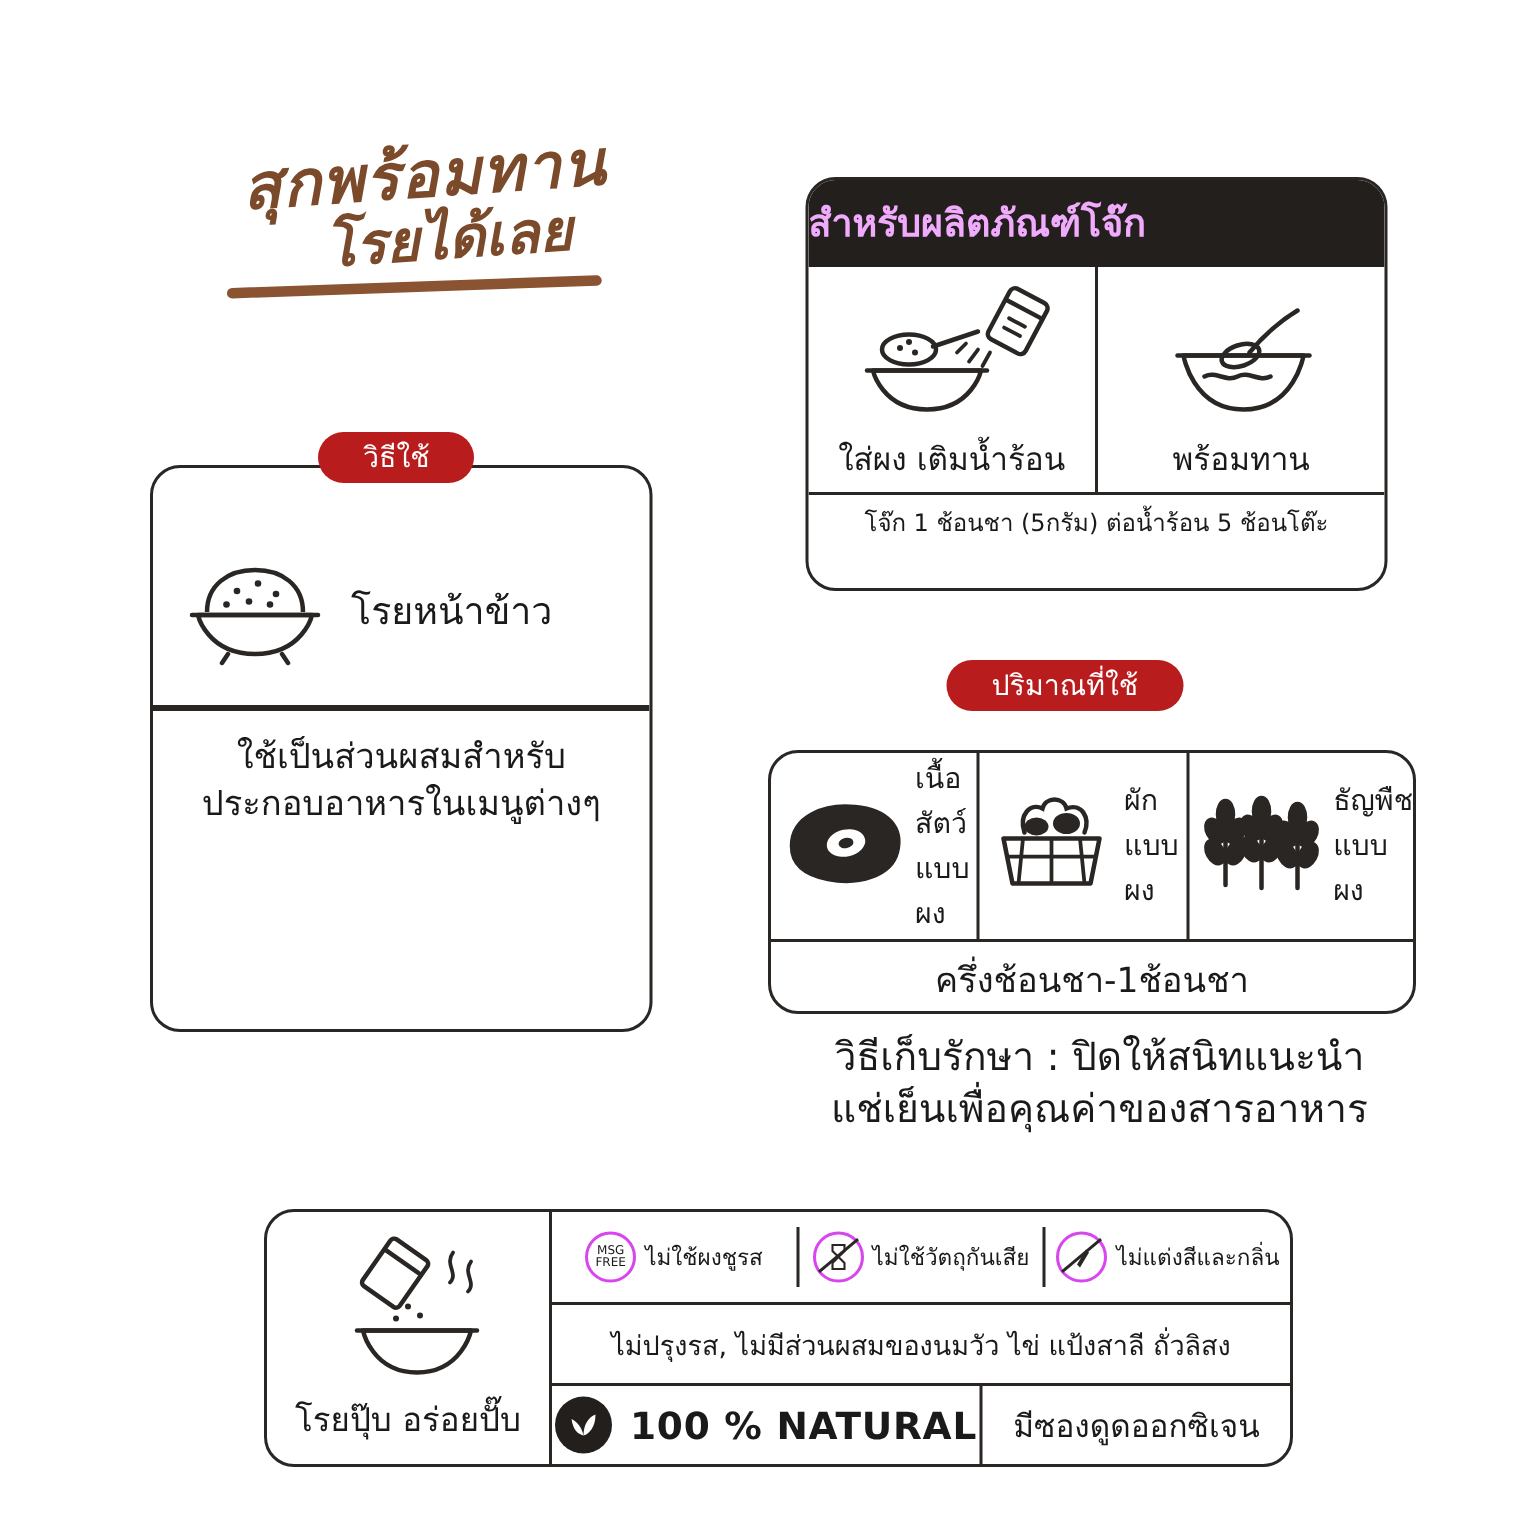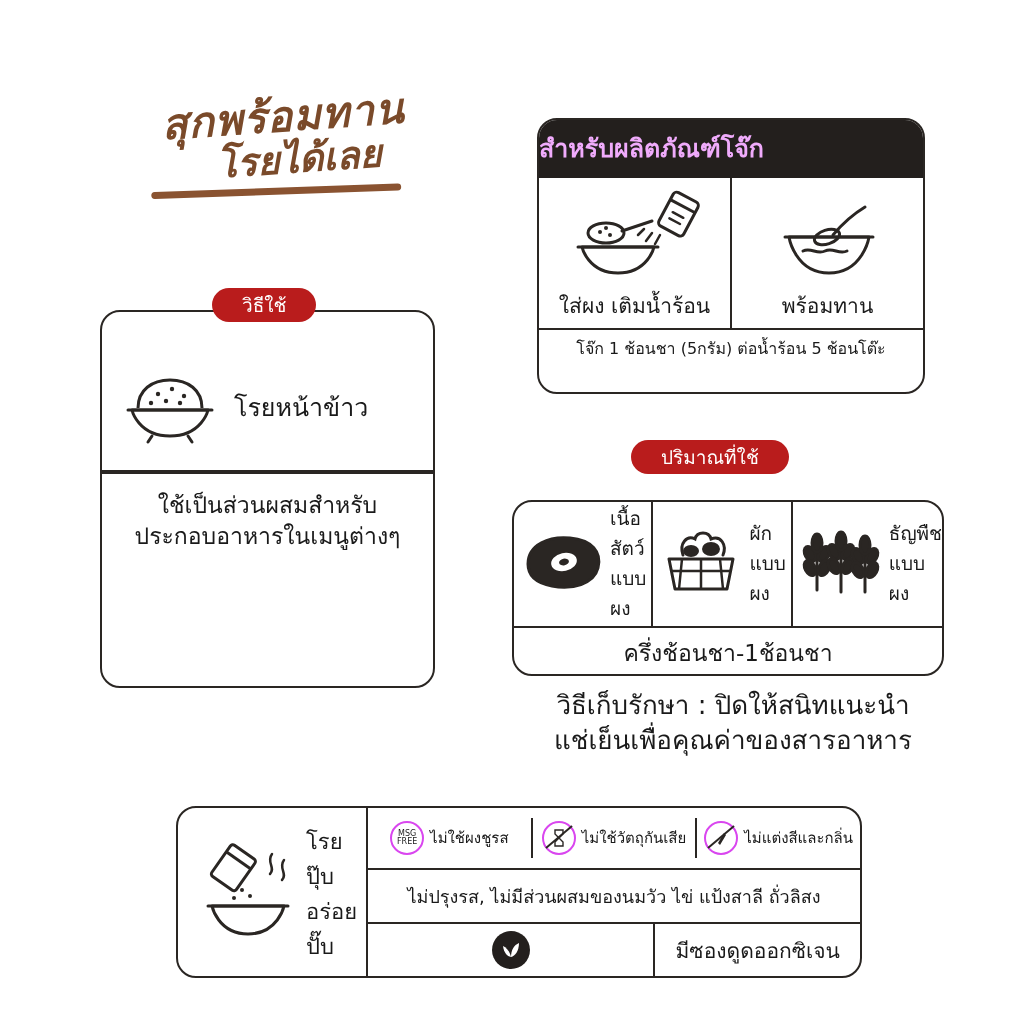--- a/index.html
+++ b/index.html
@@ -209,21 +209,21 @@
   #bottom-card {
     left: 176px;
     top: 806px;
     width: 686px;
     height: 172px;
   }
   #bottom-inner { display: flex; height: 100%; }
   #bottom-left {
     flex: 0 0 188px;
     display: flex;
-    flex-direction: row;
+    flex-direction: column;
     align-items: center;
     justify-content: center;
   }
   #bottom-left .lbl {
     font-size: 22px;
     margin-top: 4px;
   }
   #bottom-right {
     flex: 1 1 auto;
     display: flex;
@@ -556,20 +556,21 @@
         <div class="divider-h"></div>
 
         <div id="natural-row">
           <div class="nat">
             <div class="seal">
               <svg width="20" height="20" viewBox="0 0 20 20">
                 <path d="M10 17 C10 10 13 5 18 3 C18 11 14 16 10 17 Z" fill="#ffffff"></path>
                 <path d="M10 17 C9 12 6 8 2 6 C3 13 6 16 10 17 Z" fill="#ffffff"></path>
               </svg>
             </div>
+            <div class="txt">100 % NATURAL</div>
           </div>
 
           <div class="divider-v"></div>
 
           <div class="oxy">มีซองดูดออกซิเจน</div>
         </div>
 
       </div>
     </div>
   </div>

